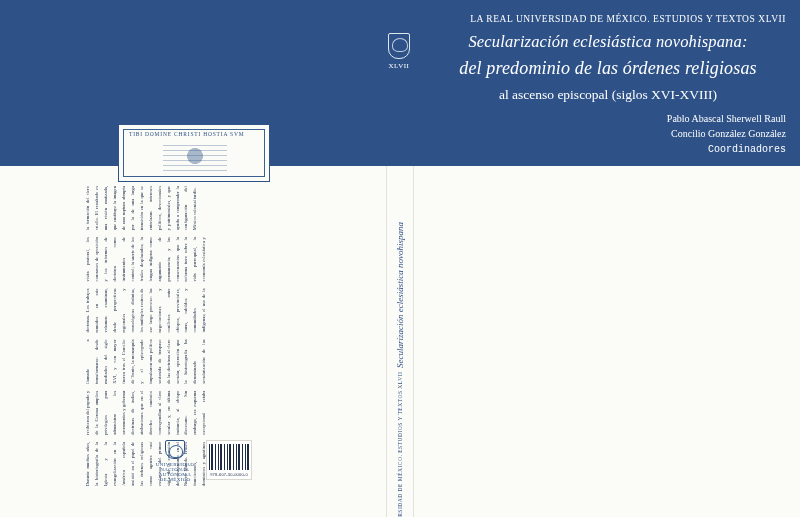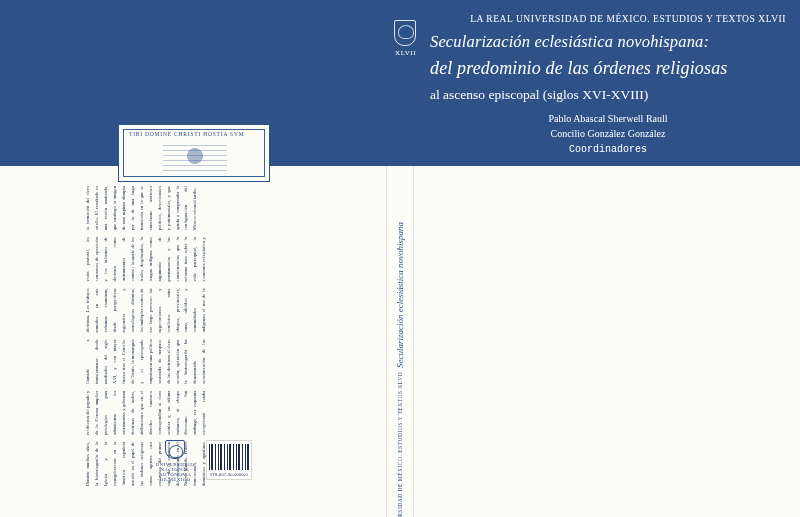--- a/index.html
+++ b/index.html
@@ -24,25 +24,25 @@
     background: #fbfbf7;
   }
   .front-band {
     position: absolute;
     left: 414px; top: 0;
     width: 386px; height: 166px;
     background: #2e5288;
   }
   .unam-seal {
     position: absolute;
-    left: 382px; top: 20px;
+    left: 382px; top: 33px;
     width: 34px; height: 44px;
     color: #ffffff;
     display: flex; flex-direction: column;
-    align-items: flex-end; justify-content: flex-start;
+    align-items: center; justify-content: flex-start;
   }
   .unam-seal .shield {
     width: 22px; height: 26px;
     border: 1px solid rgba(255,255,255,.85);
     border-radius: 2px 2px 10px 10px;
     position: relative;
   }
   .unam-seal .shield:before {
     content: "";
     position: absolute; left: 3px; top: 4px;
@@ -64,21 +64,21 @@
     color: #ffffff;
     font-size: 9.5px;
     letter-spacing: .55px;
     font-variant: small-caps;
     font-family: "Liberation Serif", serif;
   }
   .title-block {
     position: absolute;
     left: 430px; top: 30px;
     width: 356px;
-    text-align: left;
+    text-align: center;
     color: #ffffff;
   }
   .title-1 {
     font-size: 16.5px;
     font-style: italic;
     line-height: 1.5;
     letter-spacing: .15px;
   }
   .title-2 {
     font-size: 18px;
@@ -88,21 +88,21 @@
   }
   .title-3 {
     font-size: 13.5px;
     line-height: 1.6;
     margin-top: 2px;
   }
   .authors {
     position: absolute;
     left: 430px; top: 112px;
     width: 356px;
-    text-align: center;
+    text-align: right;
     color: #ffffff;
     font-size: 10px;
     line-height: 1.45;
   }
   .authors .role { margin-top: 2px; font-family: Liberation Mono, monospace; }
 
   
   .spine {
     position: absolute;
     left: 386px; top: 0;

